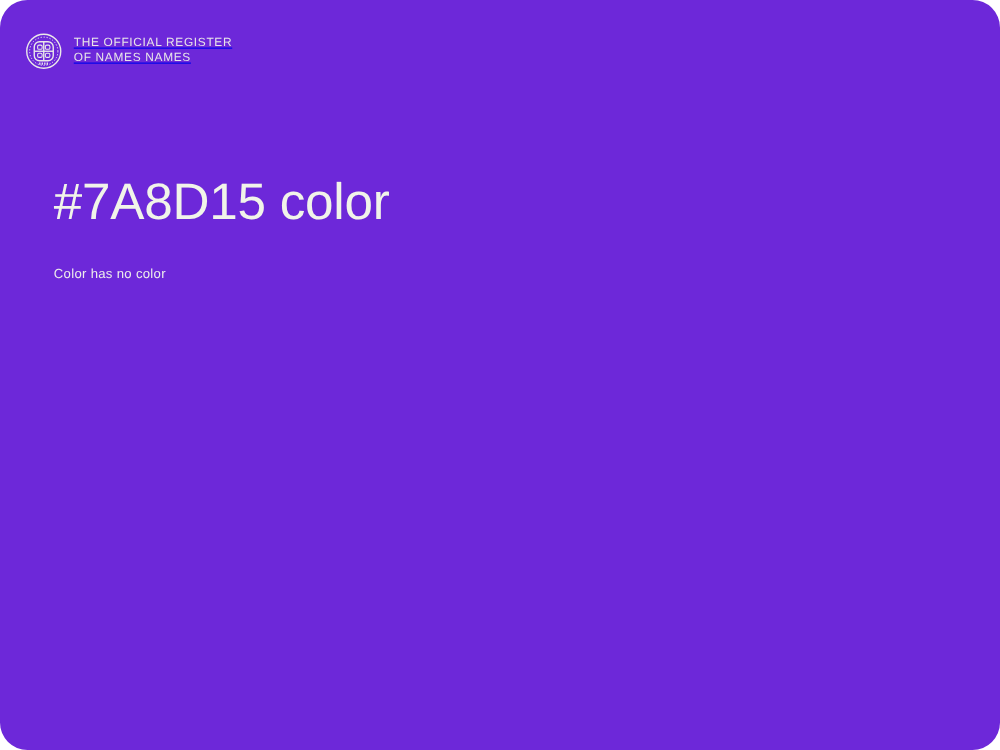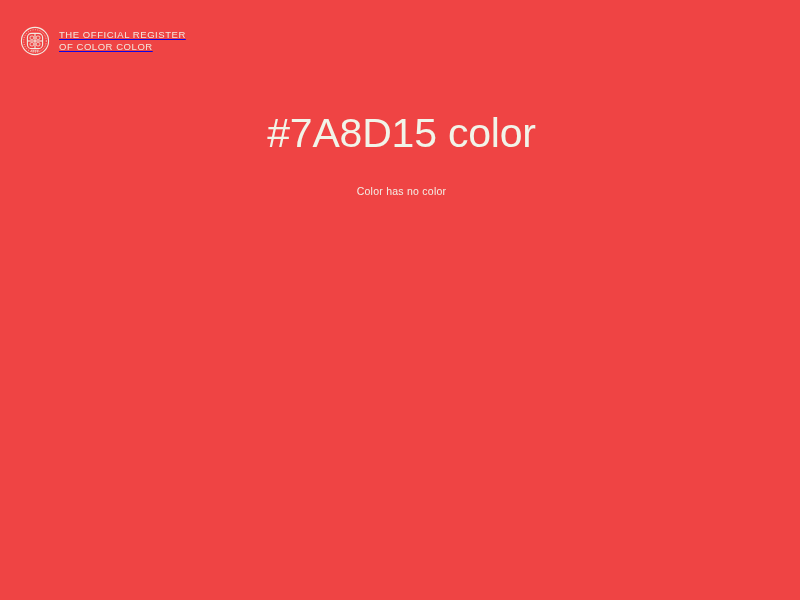--- a/index.html
+++ b/index.html
@@ -54,23 +54,22 @@
     color: #f2f4ea;
     opacity: 0.93;
     white-space: nowrap;
     font-weight: 400;
   }
 
   
   .content {
     position: absolute;
     left: 43px;
-    top: 108px;
+    top: 136px;
     right: 40px;
-    text-align: center;
   }
 
   .color-title {
     margin: 0;
     font-size: 41px;
     font-weight: 400;
     letter-spacing: -0.2px;
     color: #f1f4e9;
     line-height: 1.25;
     white-space: nowrap;
@@ -83,21 +82,21 @@
     font-weight: 400;
     letter-spacing: 0.25px;
     color: #f3f5ec;
     opacity: 0.96;
     white-space: nowrap;
   }
 </style>
 </head>
 <body>
 
-<div class="page" style="background: #ef4444;">
+<div class="page" style="background: #6d28d9; border-radius: 22px;">
 
   <a class="brand" href="#">
     <span class="brand-mark">
       <svg viewBox="0 0 32 32" width="32" height="32" aria-hidden="true">
         <g fill="none" stroke="#f2f4ea" stroke-width="1.1" opacity="0.95">
           <circle cx="16" cy="16" r="13.6"></circle>
           <circle cx="16" cy="16" r="11.3" stroke-width="0.8" stroke-dasharray="1 1.4"></circle>
           <rect x="8.4" y="8.4" width="15.2" height="15.2" rx="4.2" ry="4.2"></rect>
           <line x1="16" y1="8.4" x2="16" y2="23.6"></line>
           <line x1="8.4" y1="16" x2="23.6" y2="16"></line>
@@ -109,21 +108,21 @@
         <g fill="#f2f4ea" opacity="0.9">
           <rect x="12.3" y="25.0" width="1.1" height="1.8"></rect>
           <rect x="14.3" y="25.0" width="1.1" height="1.8"></rect>
           <rect x="16.3" y="25.0" width="1.1" height="1.8"></rect>
           <rect x="18.3" y="25.0" width="1.1" height="1.8"></rect>
         </g>
       </svg>
     </span>
     <span class="brand-text">
       <span class="brand-line">THE OFFICIAL REGISTER</span>
-      <span class="brand-line">OF COLOR COLOR</span>
+      <span class="brand-line">OF NAMES NAMES</span>
     </span>
   </a>
 
   <div class="content">
     <h1 class="color-title">#7A8D15 color</h1>
     <p class="color-subtitle">Color has no color</p>
   </div>
 
 </div>
 

